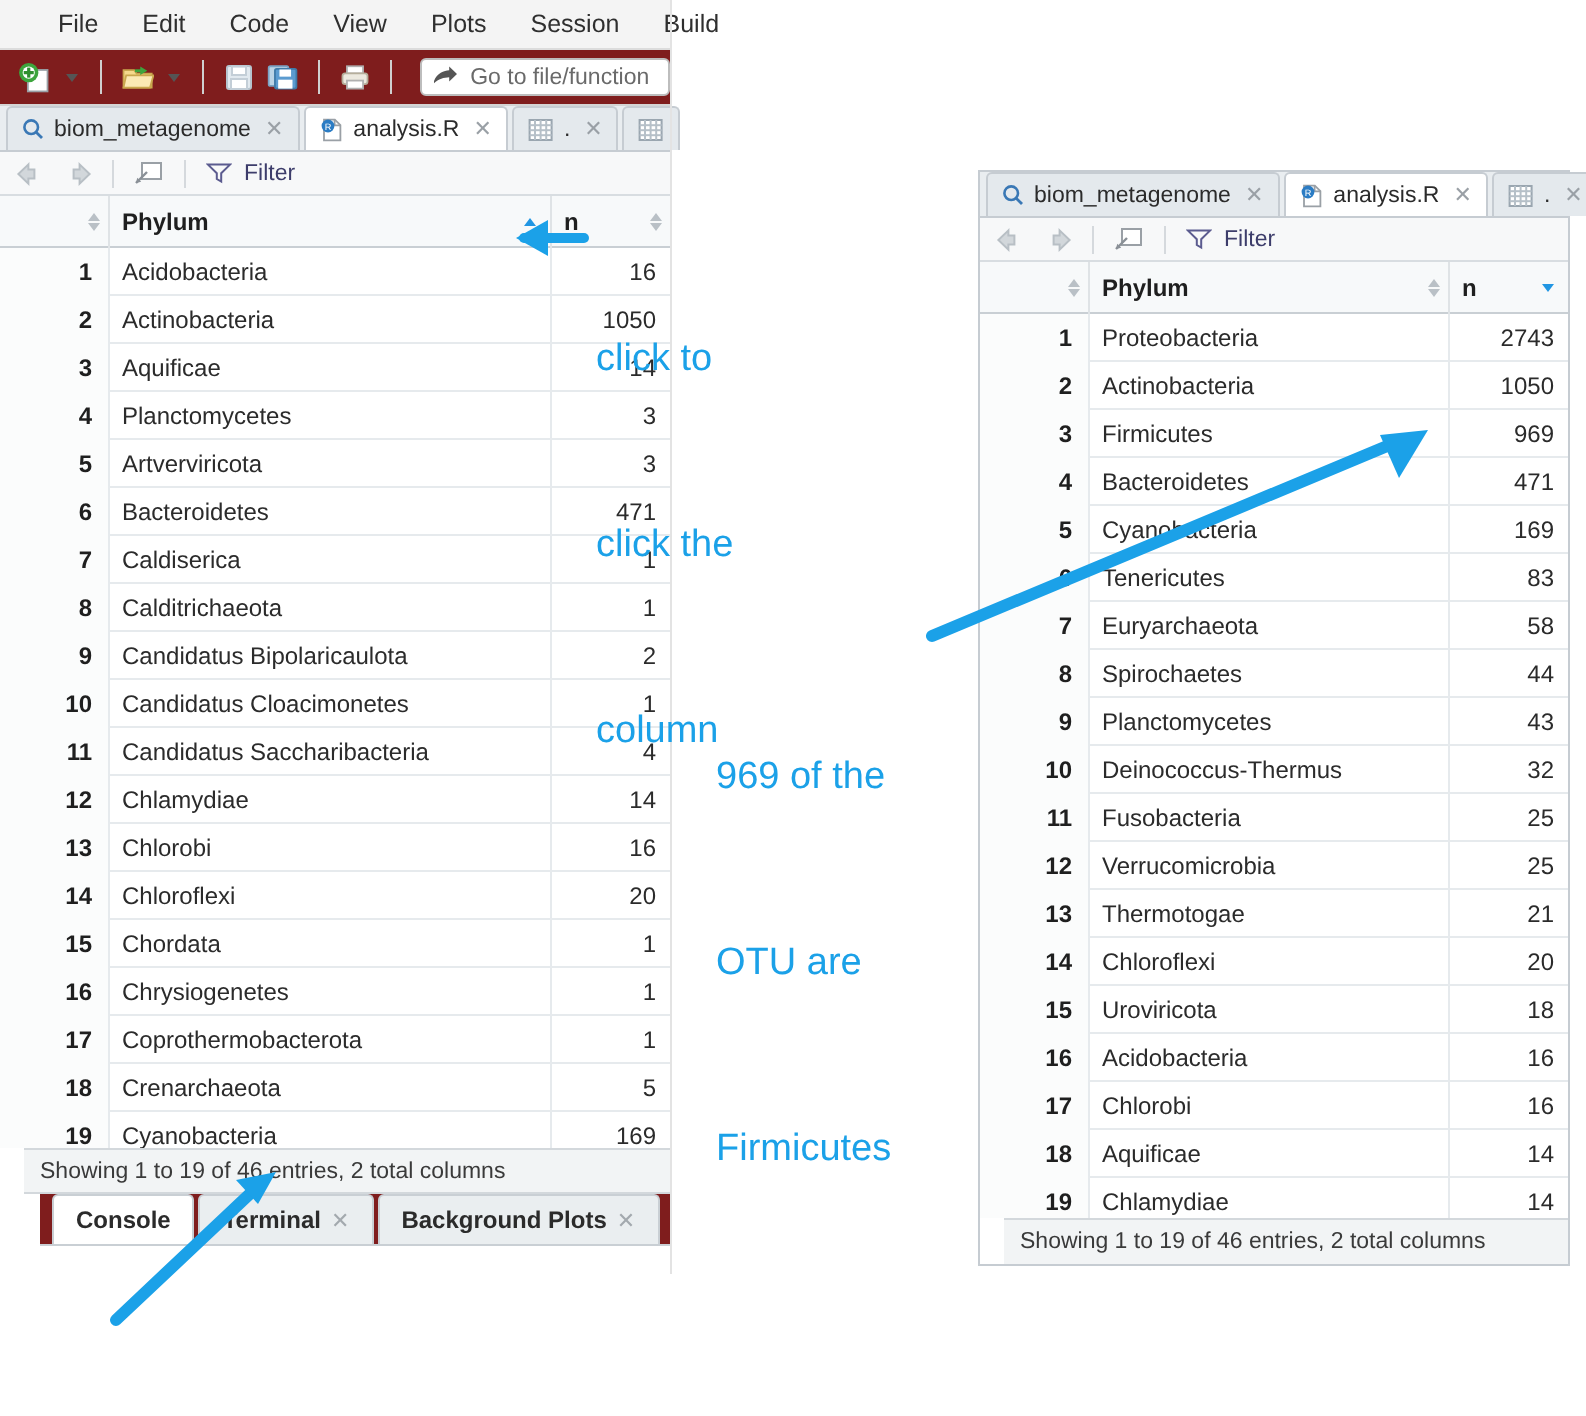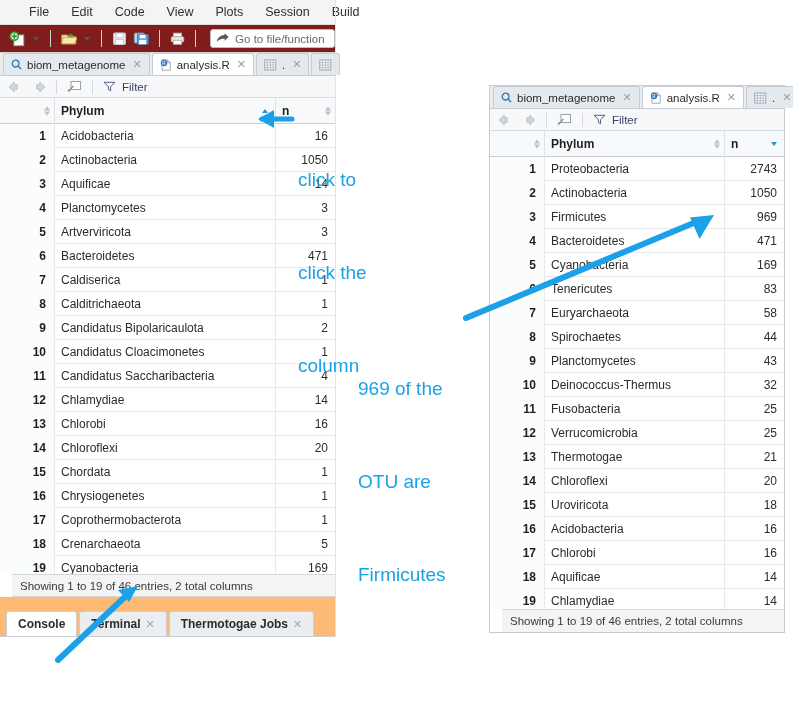--- a/index.html
+++ b/index.html
@@ -171,25 +171,26 @@
     background: #f2f4f5;
     border-top: 1px solid #d3d8dc;
     border-bottom: 1px solid #d3d8dc;
     display: flex; align-items: center;
     padding-left: 8px;
     font-size: 11.5px; color: #3a3a3a; margin-left: 12px;
   }
 
   
   .bottomtabs {
-    height: 40px;
-    background: #fdba74;
+    height: 26px;
+    background: #7f1d1d;
     border-bottom: 1px solid #c9cfd4;
     display: flex; align-items: flex-end;
     padding-left: 6px;
+    margin-left: 20px;
   }
   .btab {
     height: 25px; display: flex; align-items: center; gap: 5px;
     padding: 0 11px; font-size: 12px; font-weight: bold; color: #2b2b2b;
     border: 1px solid #c9cfd4; border-bottom: none; background: #eaeef0;
     border-radius: 3px 3px 0 0; margin-right: 2px; white-space: nowrap;
   }
   .btab.active { background: #ffffff; }
   .btab .x { color: #a3a9ae; font-weight: normal; font-size: 11px; }
 
@@ -479,21 +480,21 @@
 
   <div class="bottomtabs">
     <div class="btab active">
       <span>Console</span>
     </div>
     <div class="btab">
       <span>Terminal</span>
       <span class="x">✕</span>
     </div>
     <div class="btab">
-      <span>Thermotogae Jobs</span>
+      <span>Background Plots</span>
       <span class="x">✕</span>
     </div>
   </div>
 </div>
 
 <div class="sep-vline"></div>
 
 <div class="ide-right">
 
   <div class="tabstrip">

